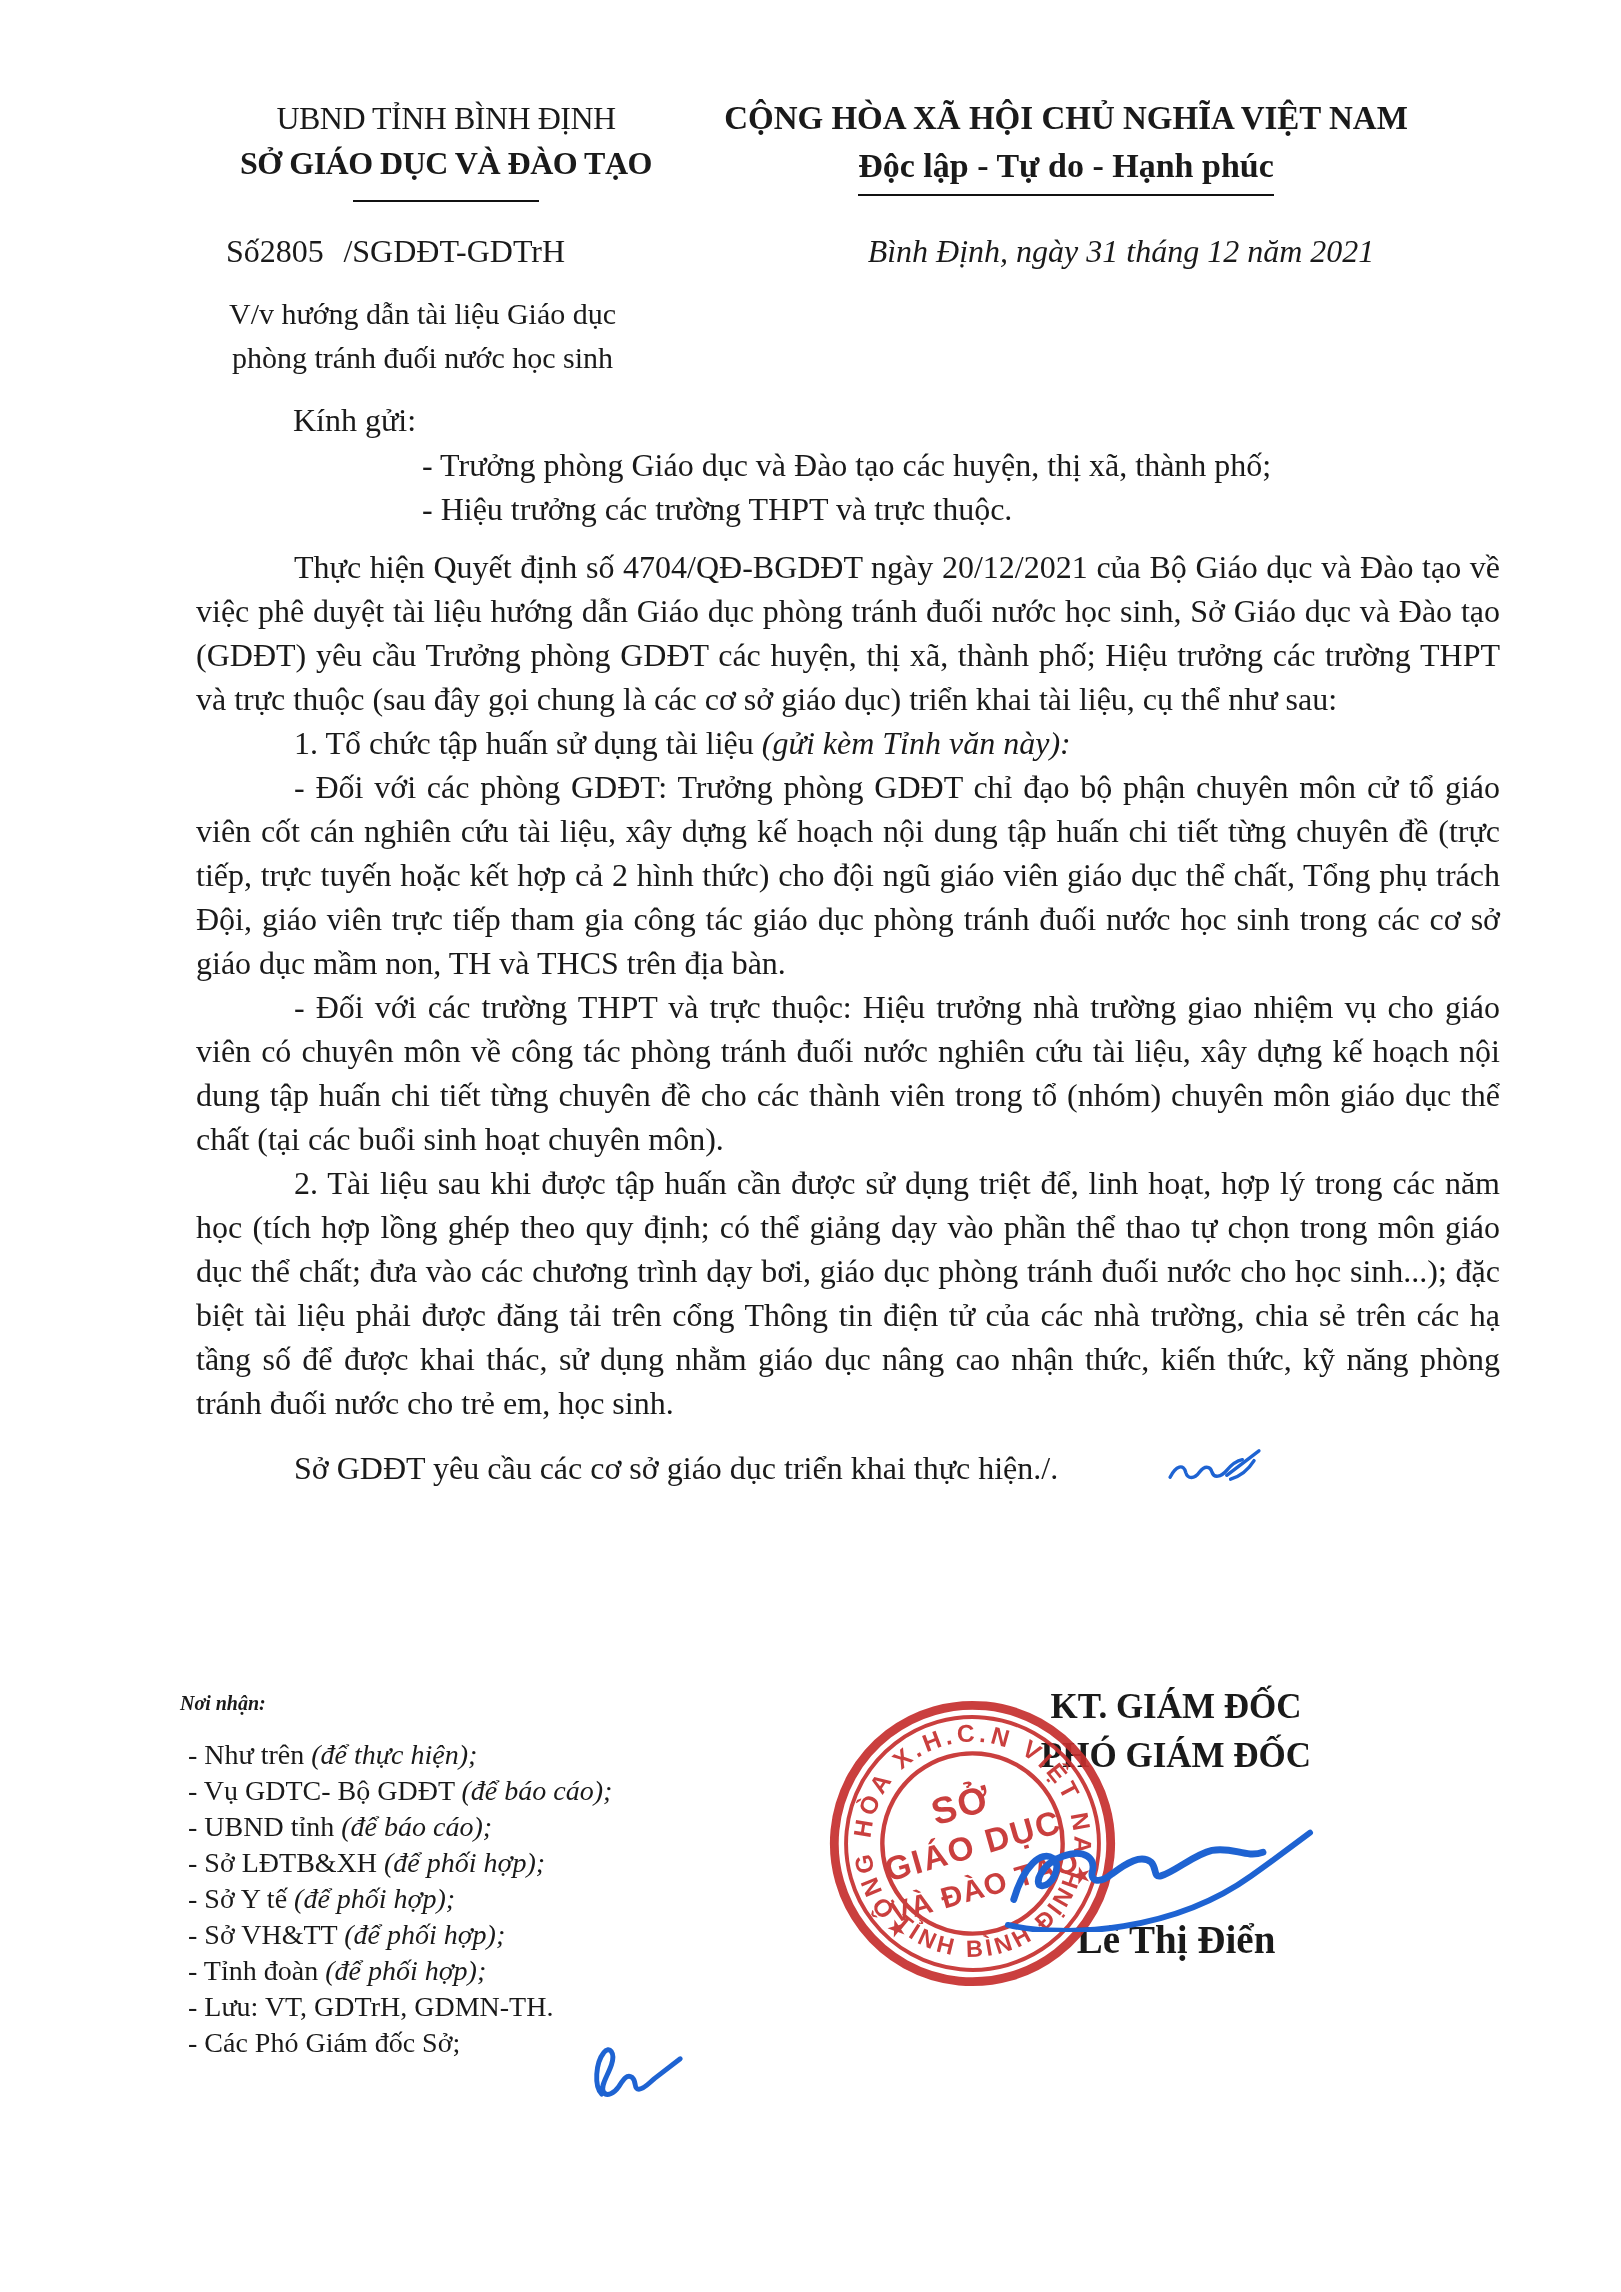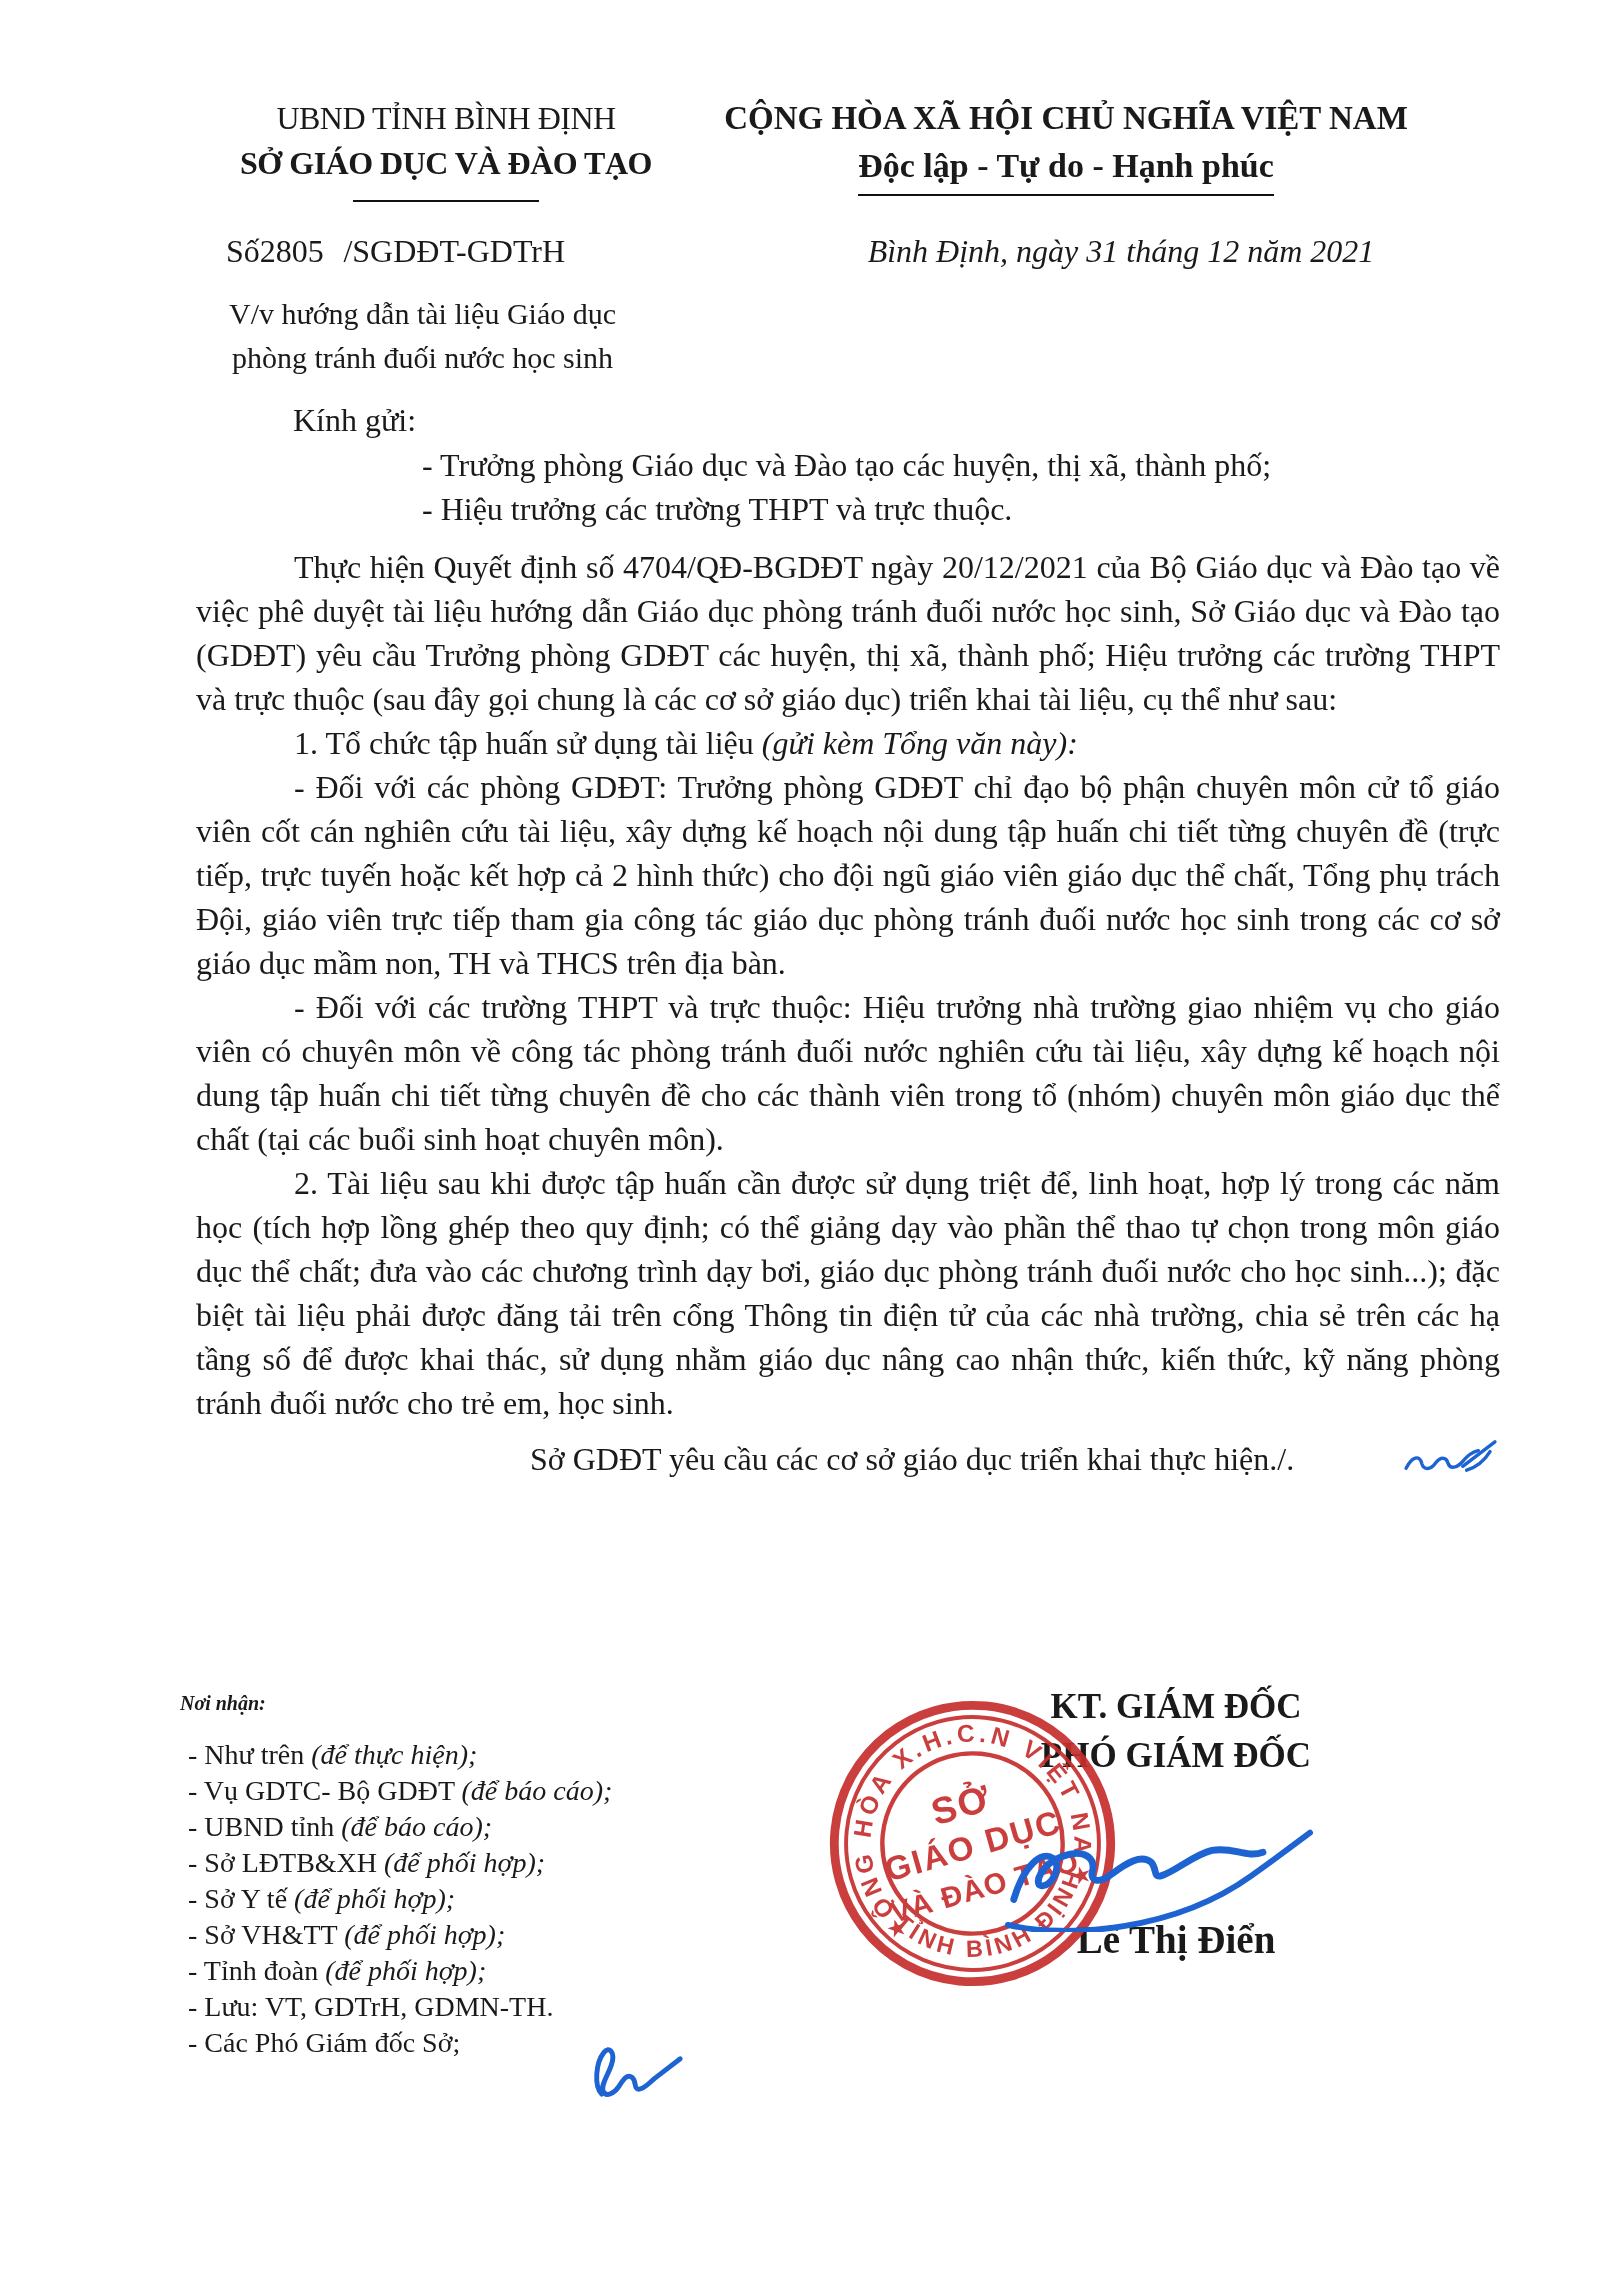--- a/index.html
+++ b/index.html
@@ -26,21 +26,21 @@
   .place-date{left:822px;top:233px;width:598px;font-size:32px;}
   .subject{left:192px;top:292px;width:461px;font-size:30px;line-height:44px;}
 
   
   .kinh-gui{left:293px;top:402px;font-size:32px;}
   .recipients{left:422px;top:443px;font-size:32px;line-height:44px;white-space:nowrap;}
 
   
   .body-text{left:196px;top:545px;width:1304px;font-size:32px;line-height:44px;text-align:justify;}
   .body-text p{margin:0;text-indent:98px;}
-  .body-text p.closing{margin-top:12px;text-align:right;}
+  .body-text p.closing{margin-top:21px;text-align:left;}
   .ink-inline{display:inline-block;vertical-align:-7.8px;margin-left:9.8px;}
 
   
   .noi-nhan-label{left:180px;top:1692px;font-size:20px;font-weight:bold;font-style:italic;text-align:center;}
   .noi-nhan{left:188px;top:1737px;font-size:28px;line-height:36px;white-space:nowrap;}
   .noi-nhan .note{font-style:italic;}
   .sign-block{left:931px;top:1682px;width:490px;font-size:35px;font-weight:bold;line-height:49px;}
   .signer-name{left:931px;top:1917px;width:490px;font-size:39px;font-weight:bold;}
 
   
@@ -84,21 +84,21 @@
   </div>
 
   <div class="abs kinh-gui">Kính gửi:</div>
   <div class="abs recipients">
     <div>- Trưởng phòng Giáo dục và Đào tạo các huyện, thị xã, thành phố;</div>
     <div>- Hiệu trưởng các trường THPT và trực thuộc.</div>
   </div>
 
   <div class="abs body-text">
     <p>Thực hiện Quyết định số 4704/QĐ-BGDĐT ngày 20/12/2021 của Bộ Giáo dục và Đào tạo về việc phê duyệt tài liệu hướng dẫn Giáo dục phòng tránh đuối nước học sinh, Sở Giáo dục và Đào tạo (GDĐT) yêu cầu Trưởng phòng GDĐT các huyện, thị xã, thành phố; Hiệu trưởng các trường THPT và trực thuộc (sau đây gọi chung là các cơ sở giáo dục) triển khai tài liệu, cụ thể như sau:</p>
-    <p><span>1. Tổ chức tập huấn sử dụng tài liệu </span><i>(gửi kèm Tổng văn này):</i></p>
+    <p><span>1. Tổ chức tập huấn sử dụng tài liệu </span><i>(gửi kèm Tỉnh văn này):</i></p>
     <p>- Đối với các phòng GDĐT: Trưởng phòng GDĐT chỉ đạo bộ phận chuyên môn cử tổ giáo viên cốt cán nghiên cứu tài liệu, xây dựng kế hoạch nội dung tập huấn chi tiết từng chuyên đề (trực tiếp, trực tuyến hoặc kết hợp cả 2 hình thức) cho đội ngũ giáo viên giáo dục thể chất, Tổng phụ trách Đội, giáo viên trực tiếp tham gia công tác giáo dục phòng tránh đuối nước học sinh trong các cơ sở giáo dục mầm non, TH và THCS trên địa bàn.</p>
     <p>- Đối với các trường THPT và trực thuộc: Hiệu trưởng nhà trường giao nhiệm vụ cho giáo viên có chuyên môn về công tác phòng tránh đuối nước nghiên cứu tài liệu, xây dựng kế hoạch nội dung tập huấn chi tiết từng chuyên đề cho các thành viên trong tổ (nhóm) chuyên môn giáo dục thể chất (tại các buổi sinh hoạt chuyên môn).</p>
     <p>2. Tài liệu sau khi được tập huấn cần được sử dụng triệt để, linh hoạt, hợp lý trong các năm học (tích hợp lồng ghép theo quy định; có thể giảng dạy vào phần thể thao tự chọn trong môn giáo dục thể chất; đưa vào các chương trình dạy bơi, giáo dục phòng tránh đuối nước cho học sinh...); đặc biệt tài liệu phải được đăng tải trên cổng Thông tin điện tử của các nhà trường, chia sẻ trên các hạ tầng số để được khai thác, sử dụng nhằm giáo dục nâng cao nhận thức, kiến thức, kỹ năng phòng tránh đuối nước cho trẻ em, học sinh.</p>
     <p class="closing"><span>Sở GDĐT yêu cầu các cơ sở giáo dục triển khai thực hiện./.</span><span class="ink-inline"><svg width="98" height="41" viewBox="0 0 100 42">
             <path class="ink-stroke" stroke-width="3.5" d="M4,32 c6,-12 14,-14 16,-5 c2,7 9,7 14,0 c5,-7 11,-7 13,0 c2,6 9,5 15,-2 c5,-6 11,-10 16,-11"></path>
             <path class="ink-stroke" stroke-width="3.5" d="M62,30 L95,5 M66,34 c10,-3 19,-11 24,-19"></path>
           </svg></span></p>
   </div>
 
   <div class="abs noi-nhan-label">Nơi nhận:</div>

